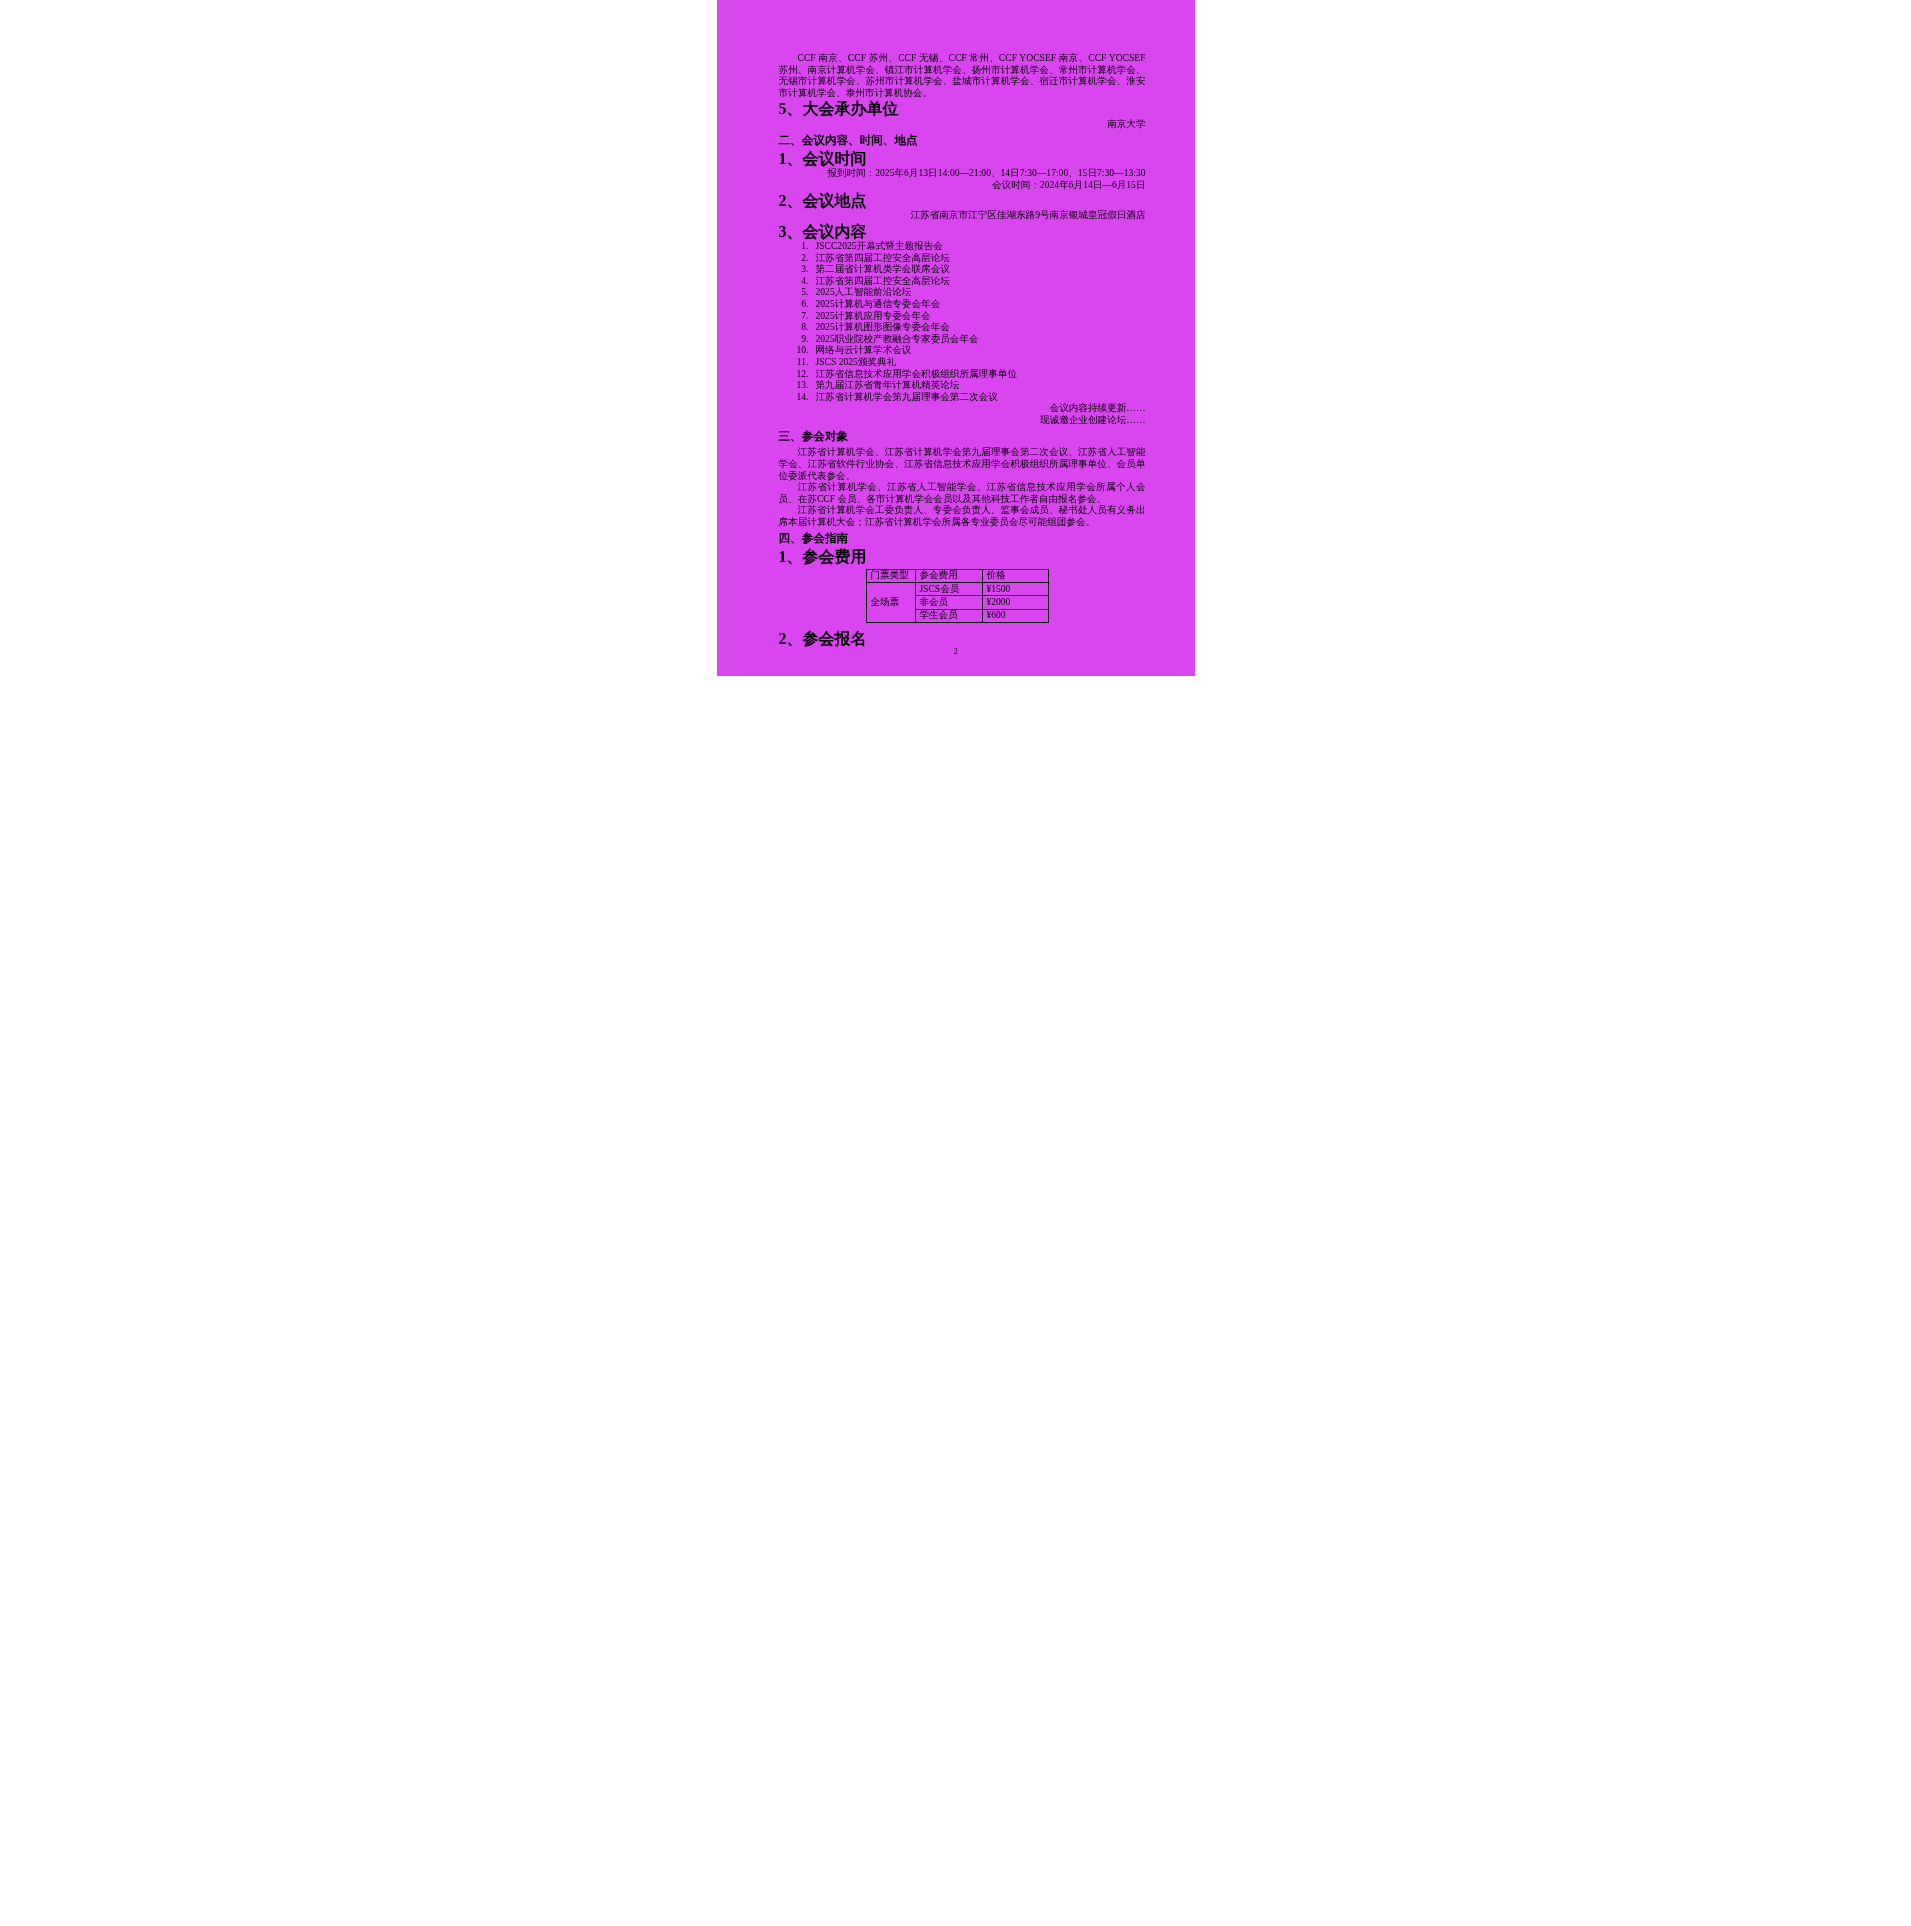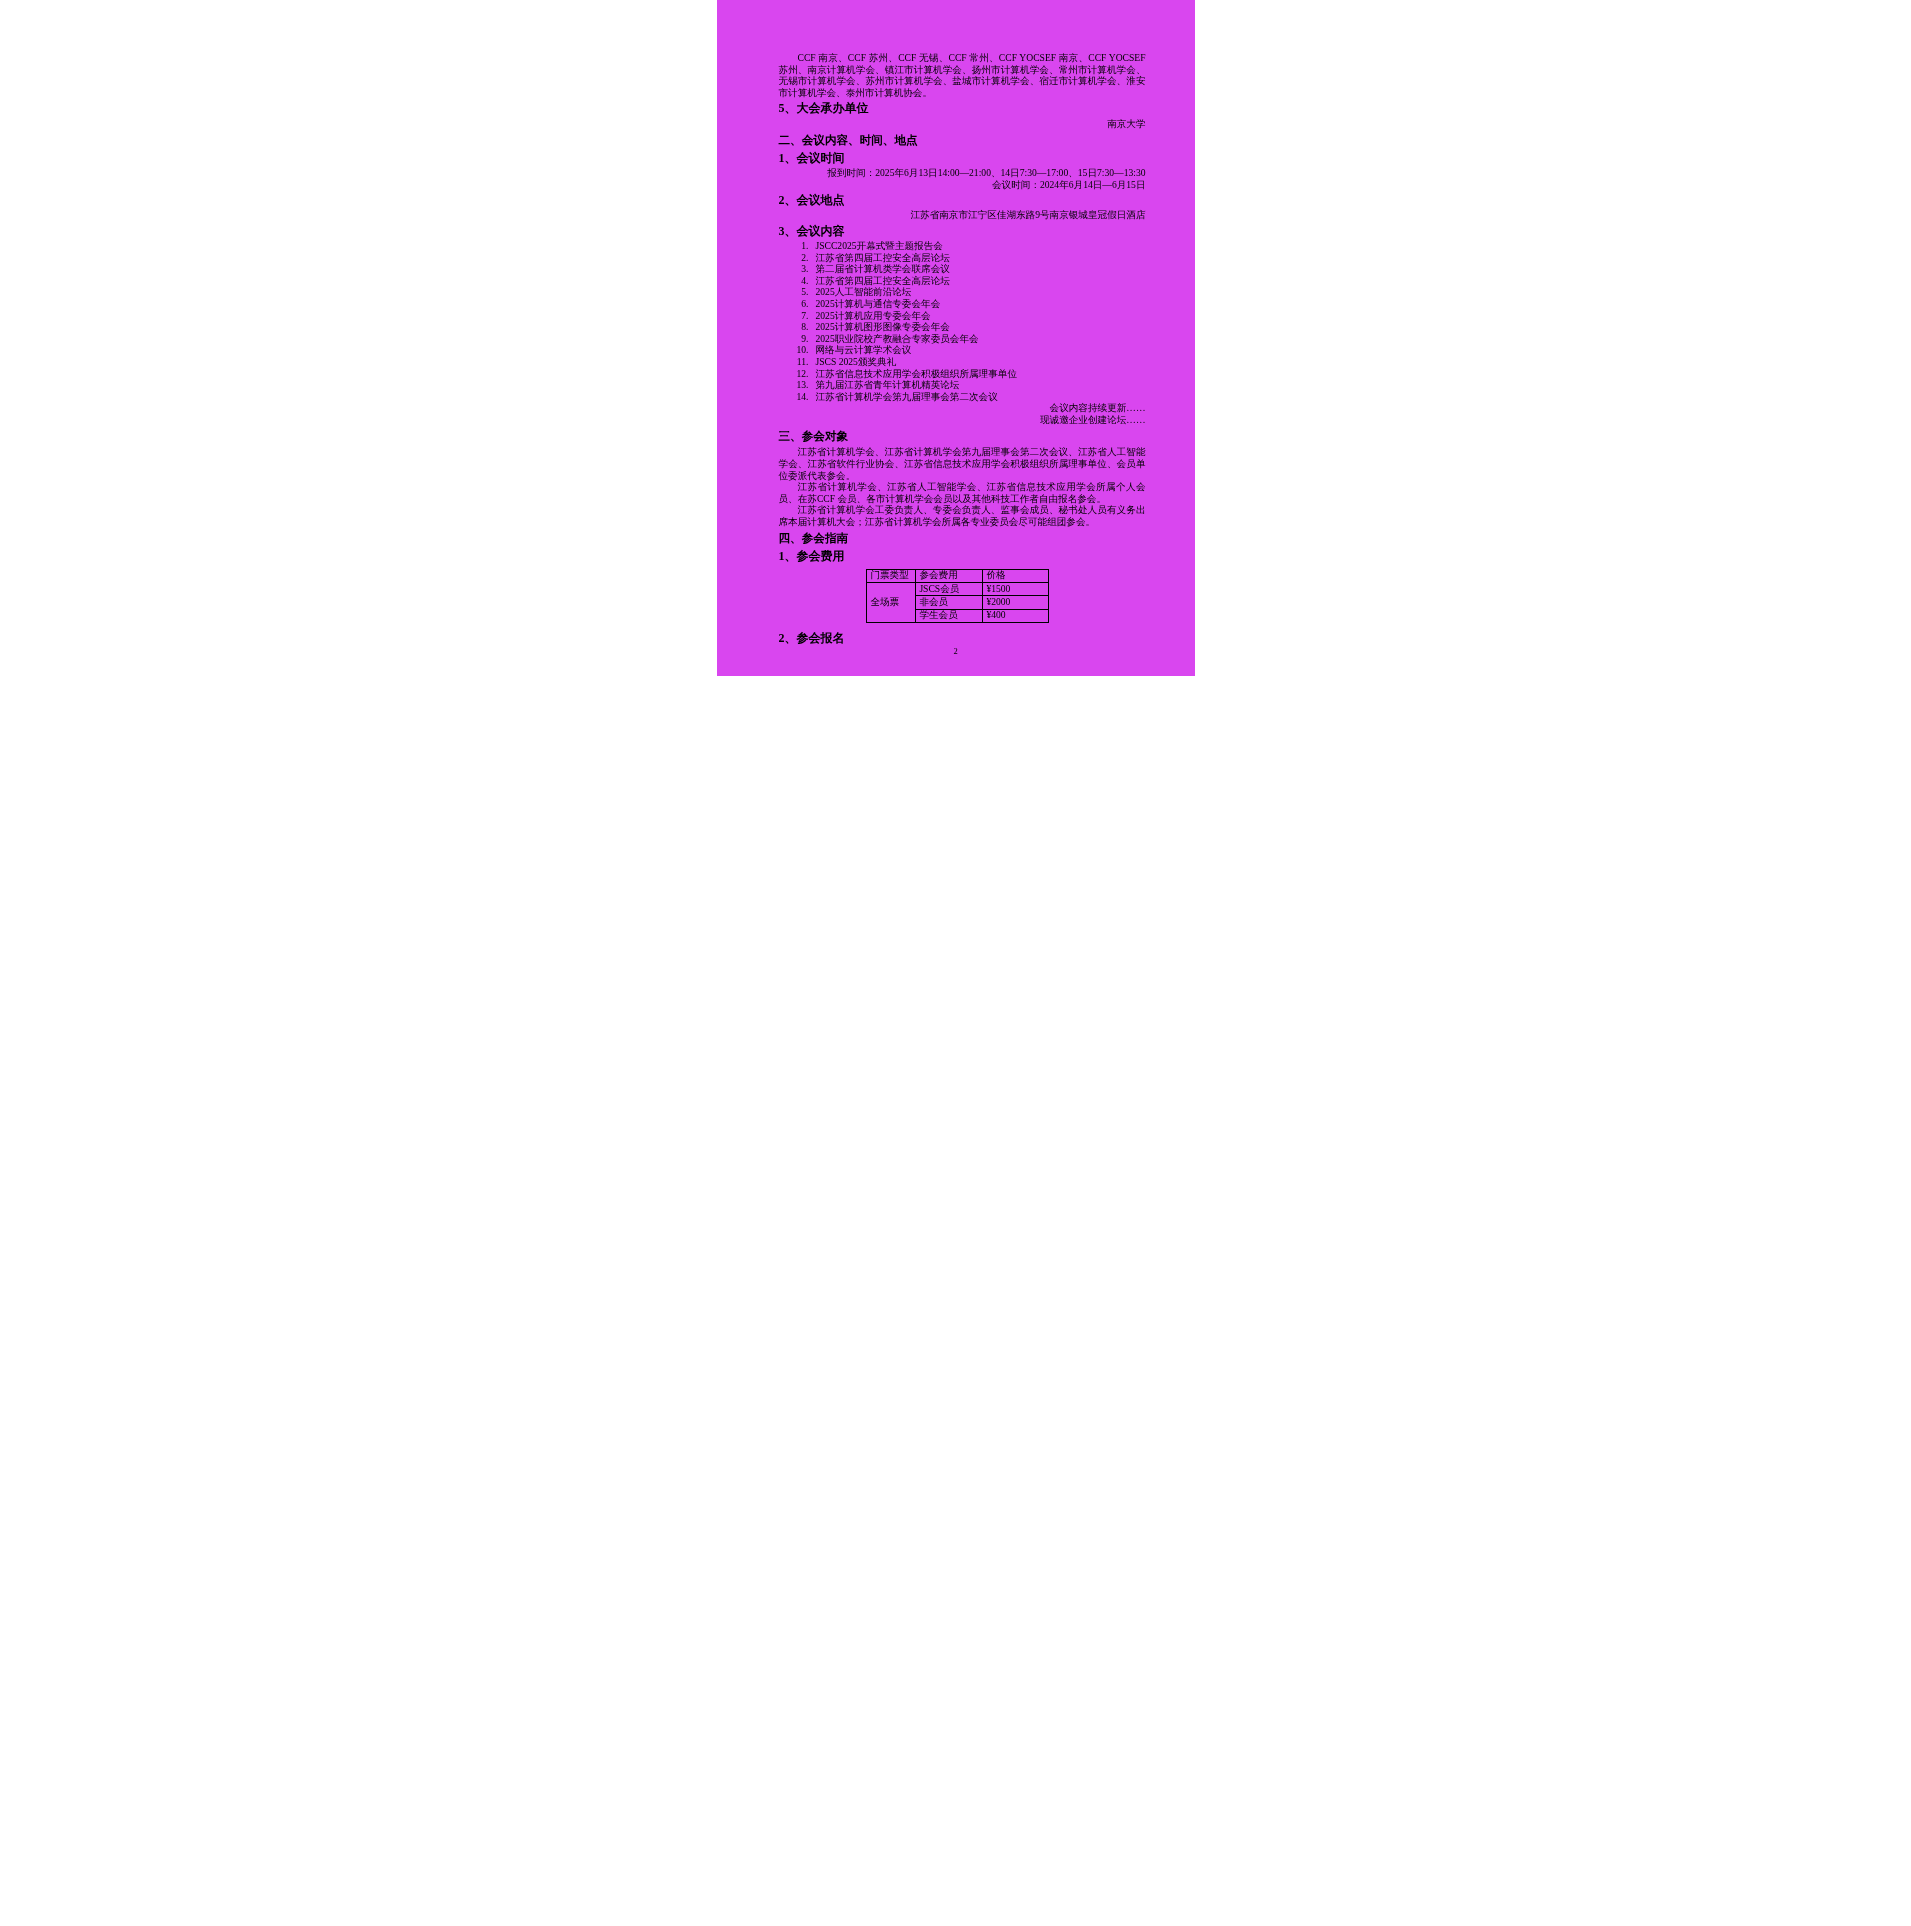--- a/index.html
+++ b/index.html
@@ -27,21 +27,21 @@
   }
   .indent-first { text-indent: 19px; }
   .indent-block { padding-left: 19px; text-align: right; }
   .sec-heading {
     font-size: 11.6px;
     line-height: 14px;
     font-weight: 700;
     margin: 4.6px 0 2.3px 0;
   }
   .sub-heading {
-    font-size: 12px;
+    font-size: 16px;
     line-height: 13px;
     font-weight: 700;
     margin: 3.9px 0 2.3px 0;
   }
   .plain-line {
     font-size: 9.6px;
     line-height: 11.6px;
     margin: 0;
   }
   .list-item {
@@ -151,21 +151,21 @@
           <td rowspan="3">全场票</td>
           <td>JSCS会员</td>
           <td>¥1500</td>
         </tr>
         <tr>
           <td>非会员</td>
           <td>¥2000</td>
         </tr>
         <tr>
           <td>学生会员</td>
-          <td>¥400</td>
+          <td>¥600</td>
         </tr>
       </tbody>
     </table>
   </div>
 
   <div class="sub-heading gap-lg">2、参会报名</div>
 
   <div class="page-number">2</div>
 
 </div>

